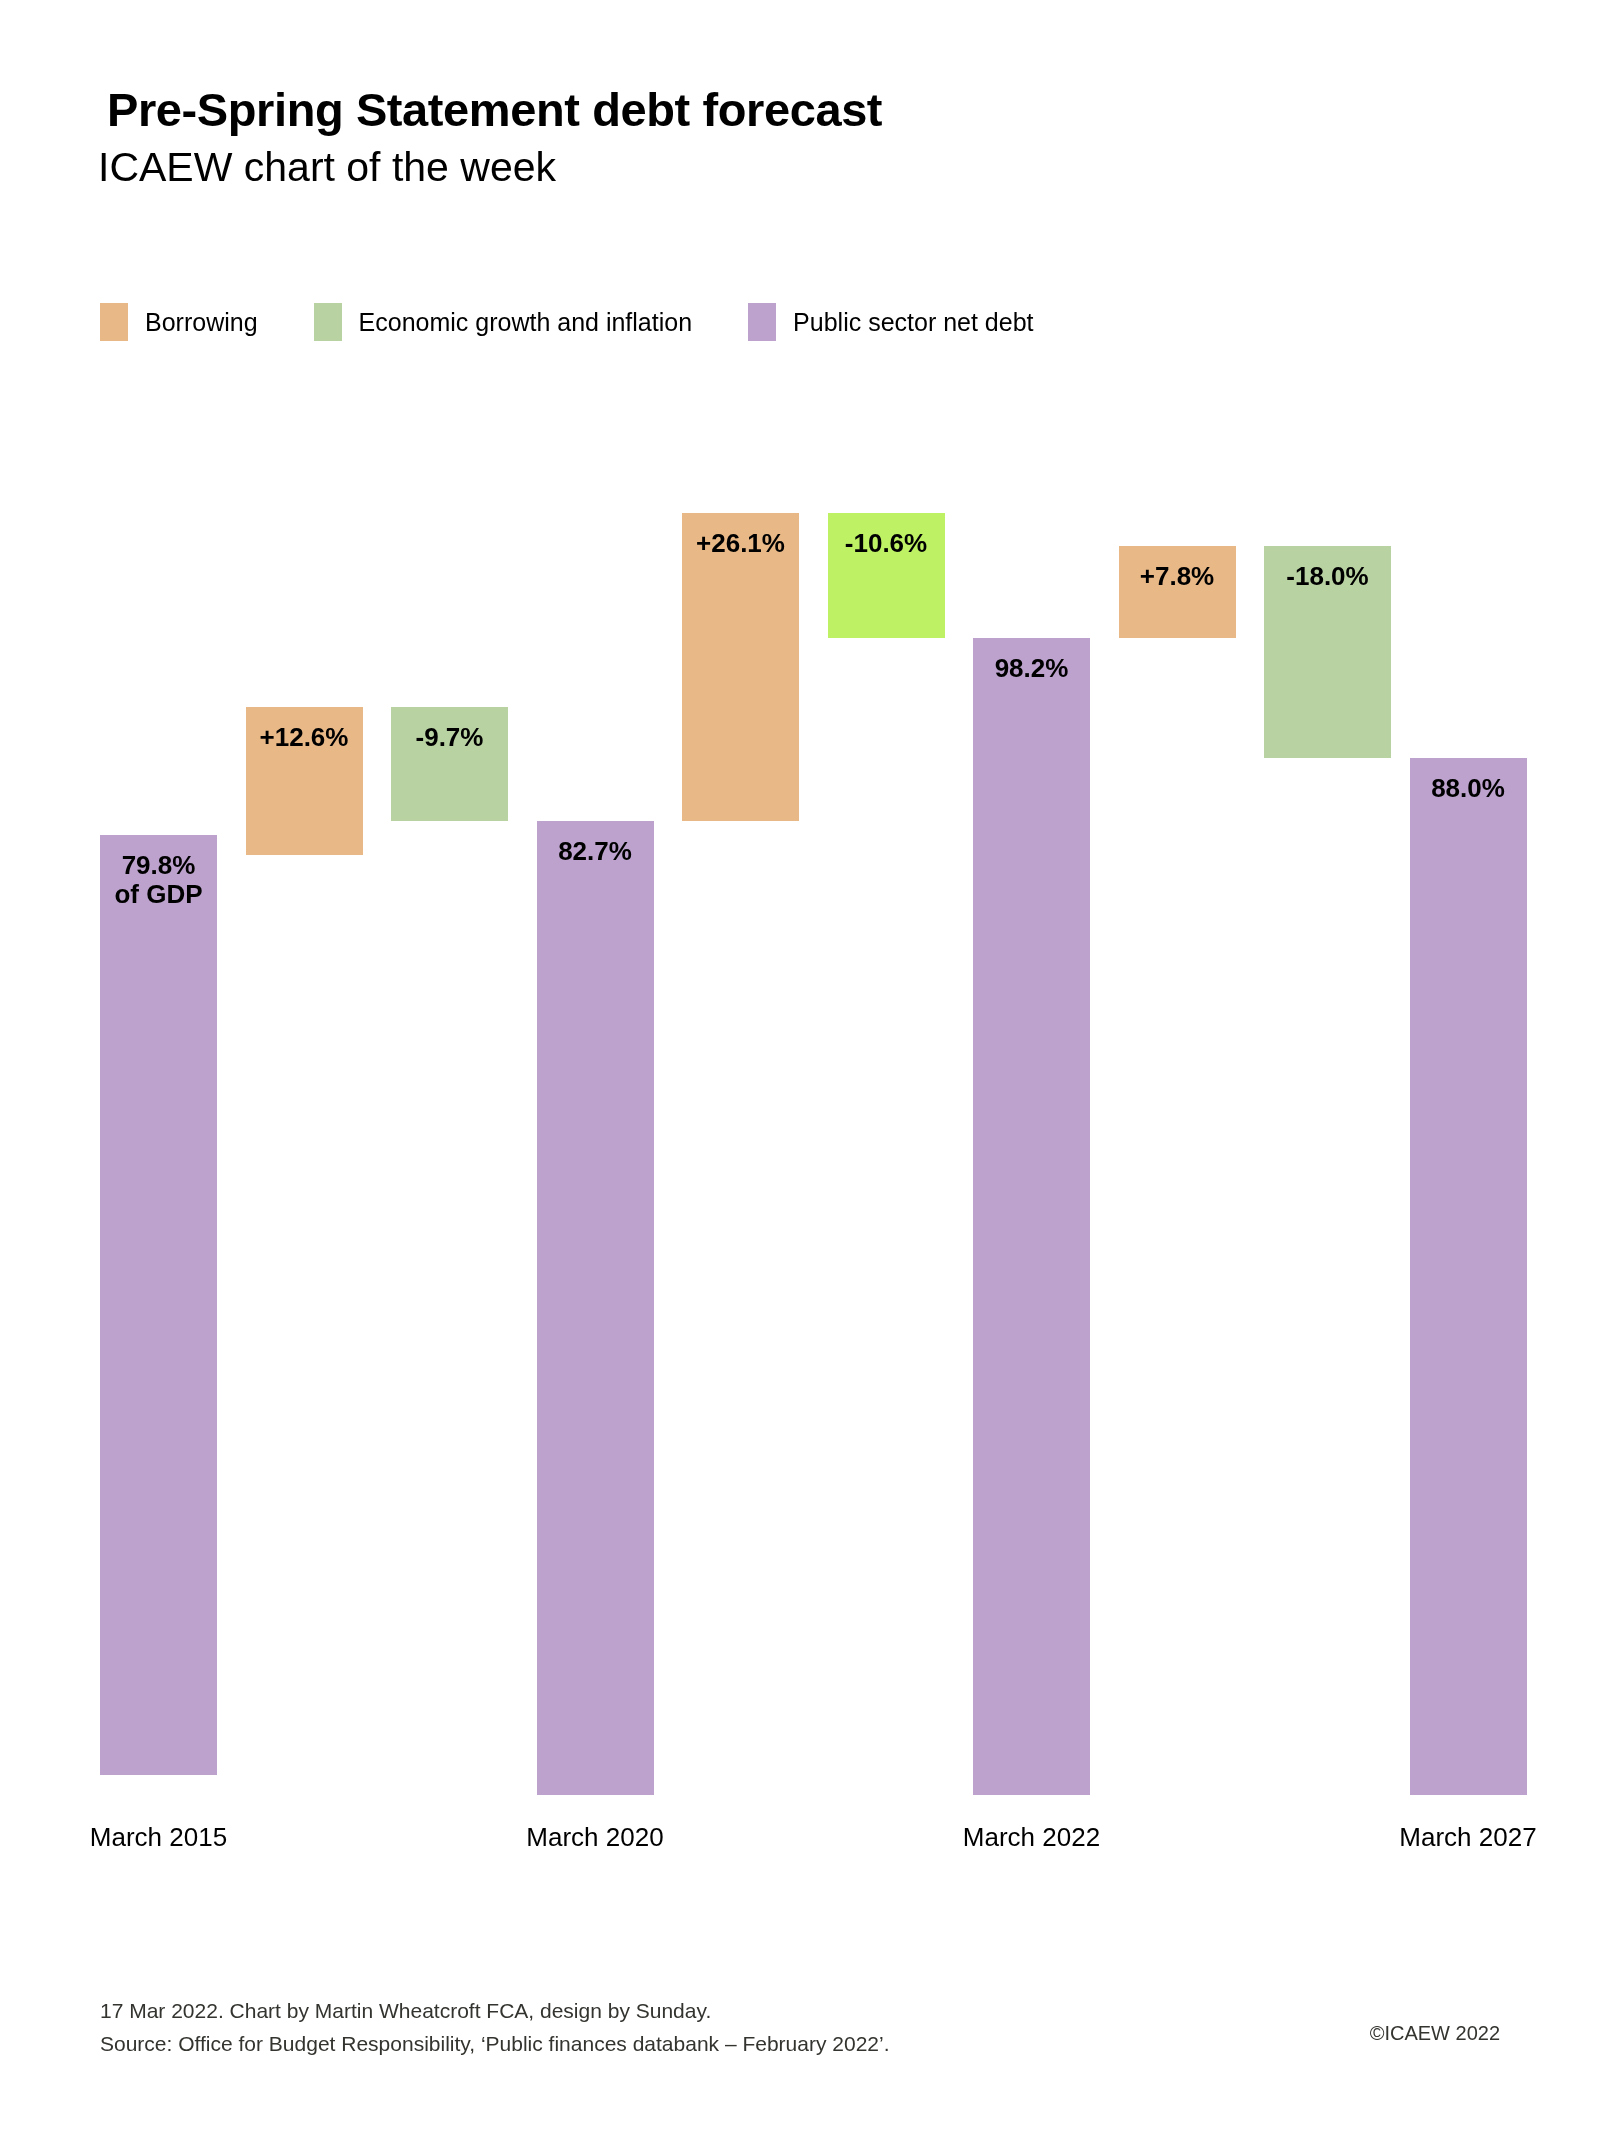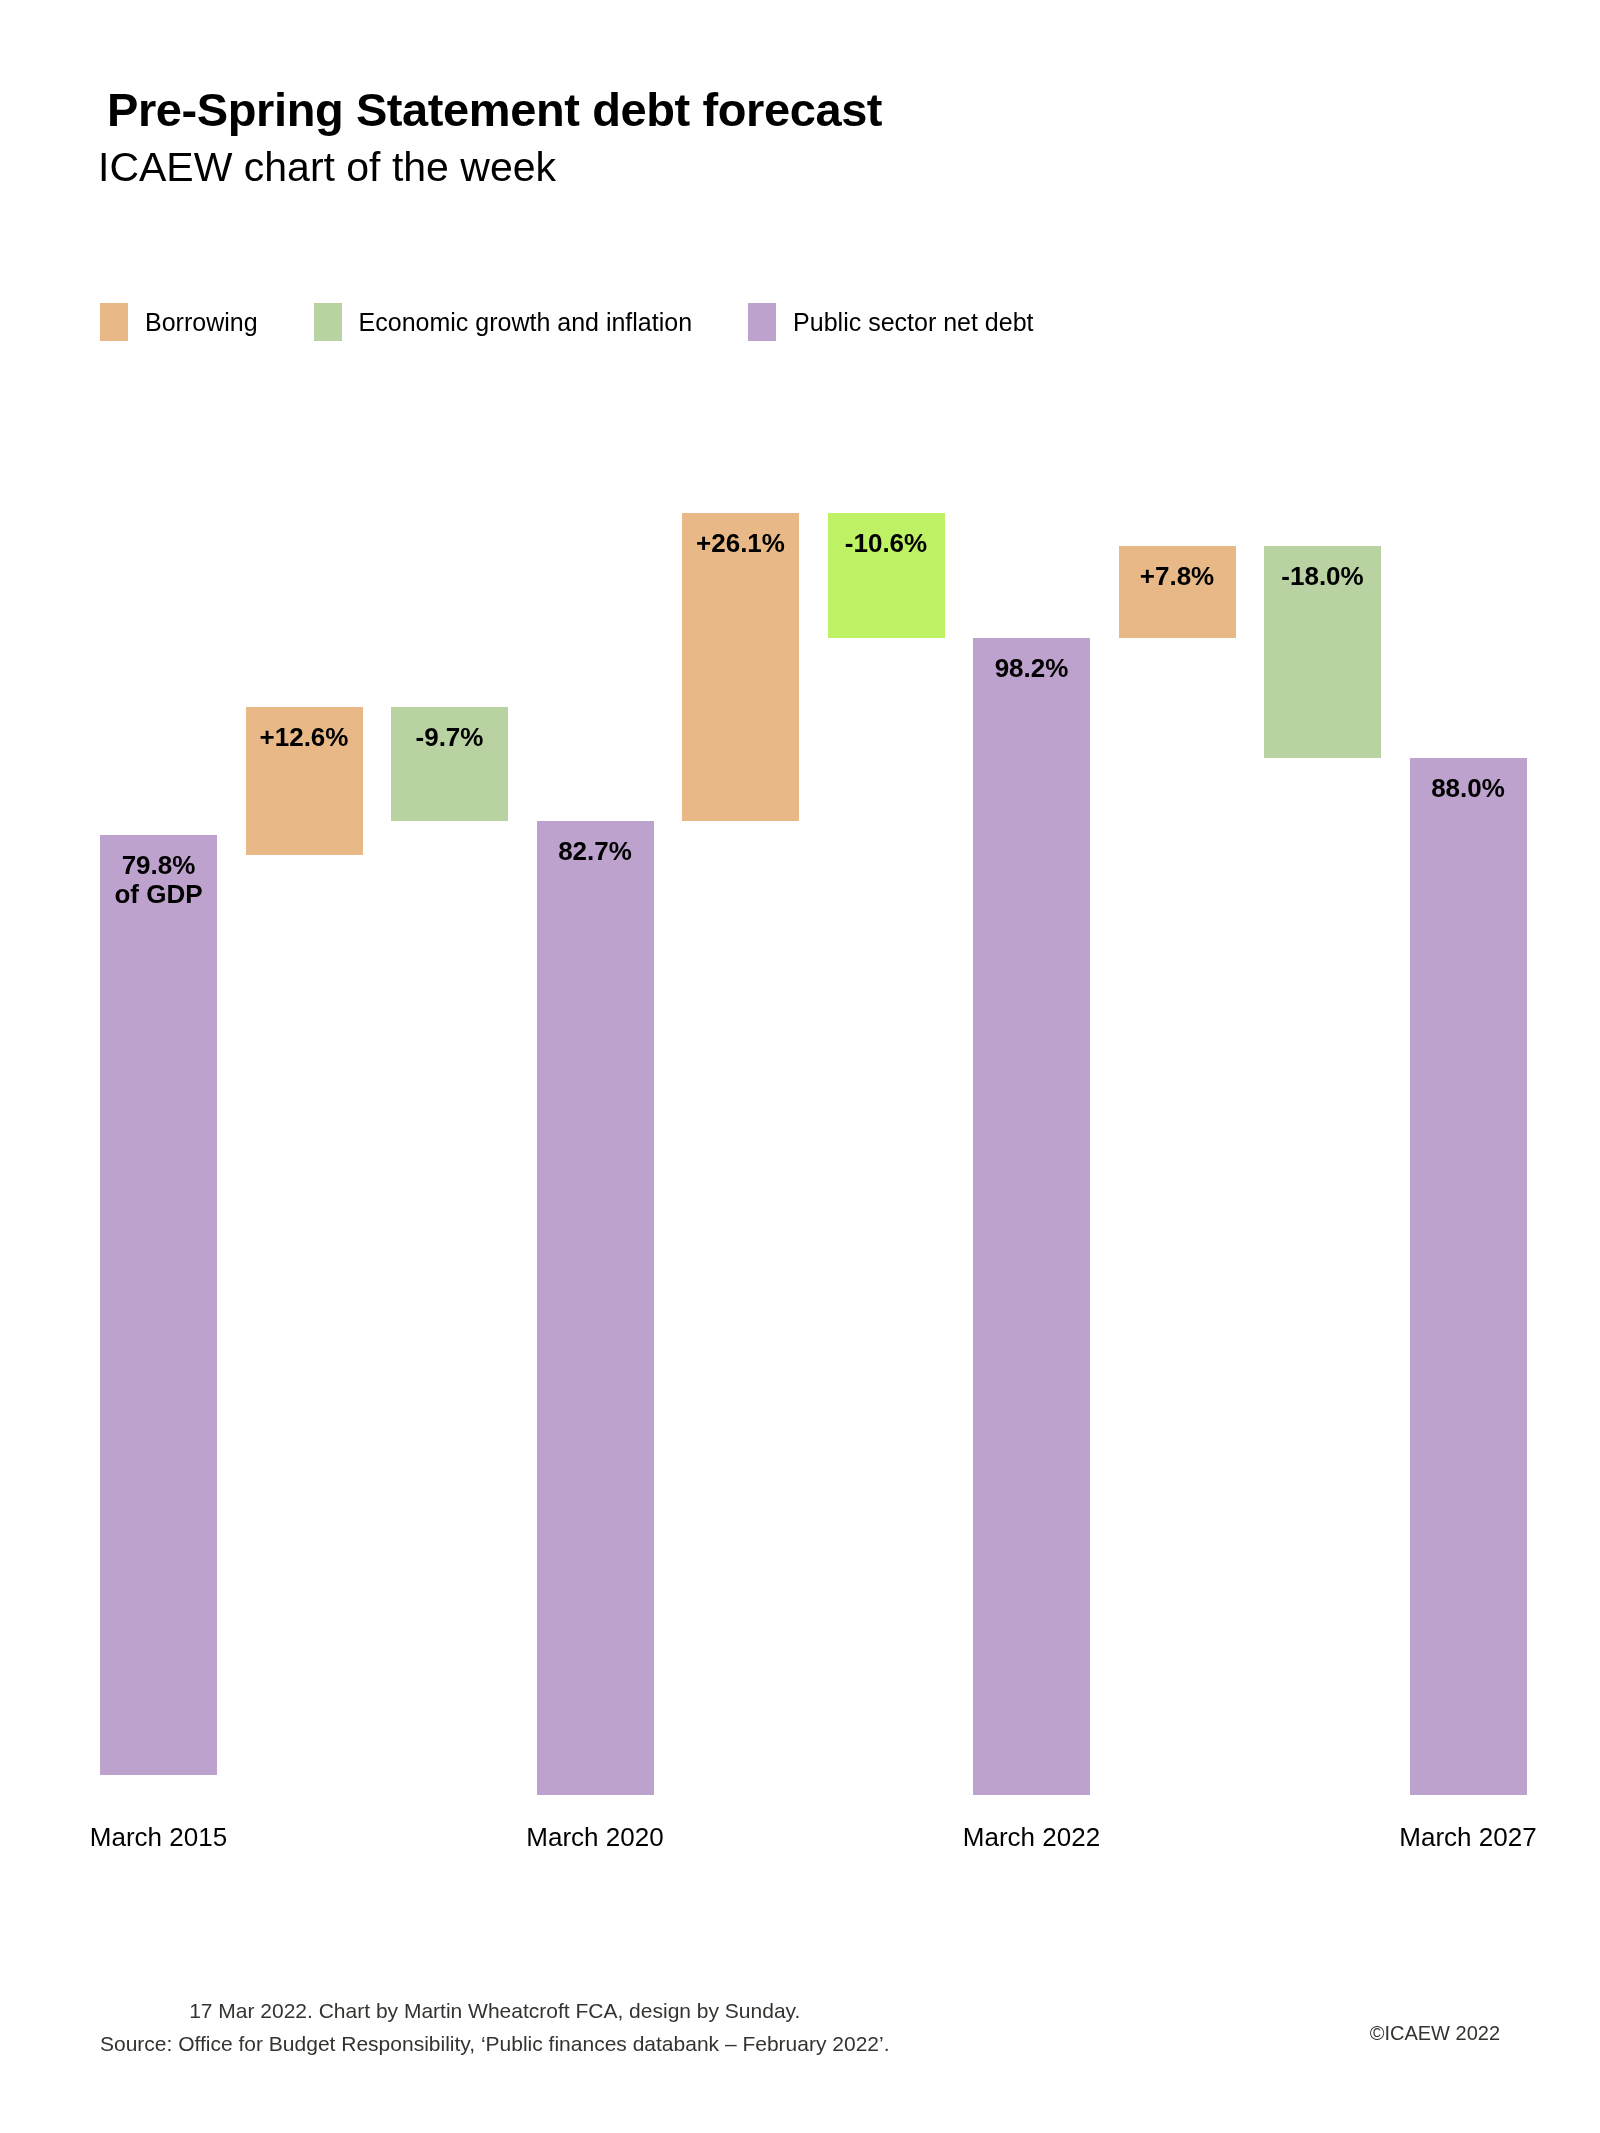--- a/index.html
+++ b/index.html
@@ -92,21 +92,20 @@
     top: 0;
   }
 
   
   #footer-left {
     position: absolute;
     left: 100px; top: 1995px;
     font-size: 21px;
     line-height: 1.55;
     color: #33332f;
-    text-align: center;
   }
   #footer-left div { white-space: nowrap; }
   #copyright {
     position: absolute;
     right: 100px; top: 2022px;
     font-size: 20px;
     color: #33332f;
     white-space: nowrap;
     margin-left: 9px;
   }
@@ -153,21 +152,21 @@
     </div>
     <div class="bar" style="left: 827.5px; top: 513.336px; width: 117px; height: 124.868px; background: #bef264;">
       <span class="bar-label">-10.6%</span>
     </div>
     <div class="bar" style="left: 973px; top: 638.204px; width: 117px; height: 1156.8px; background: rgb(188, 162, 204);">
       <span class="bar-label">98.2%</span>
     </div>
     <div class="bar" style="left: 1118.5px; top: 546.32px; width: 117px; height: 91.884px; background: rgb(232, 184, 135);">
       <span class="bar-label">+7.8%</span>
     </div>
-    <div class="bar" style="left: 1264px; top: 546.32px; width: 117px; height: 212.04px; background: rgb(185, 210, 162);">
+    <div class="bar" style="left: 1264px; top: 546.32px; width: 127px; height: 212.04px; background: rgb(185, 210, 162);">
       <span class="bar-label">-18.0%</span>
     </div>
     <div class="bar" style="left: 1409.5px; top: 758.36px; width: 117px; height: 1036.64px; background: rgb(188, 162, 204);">
       <span class="bar-label">88.0%</span>
     </div>
   </div>
 
 <div id="xaxis">
     <span class="xtick" style="left: 89.8438px;">March 2015</span>
     <span class="xtick" style="left: 526.344px;">March 2020</span>

